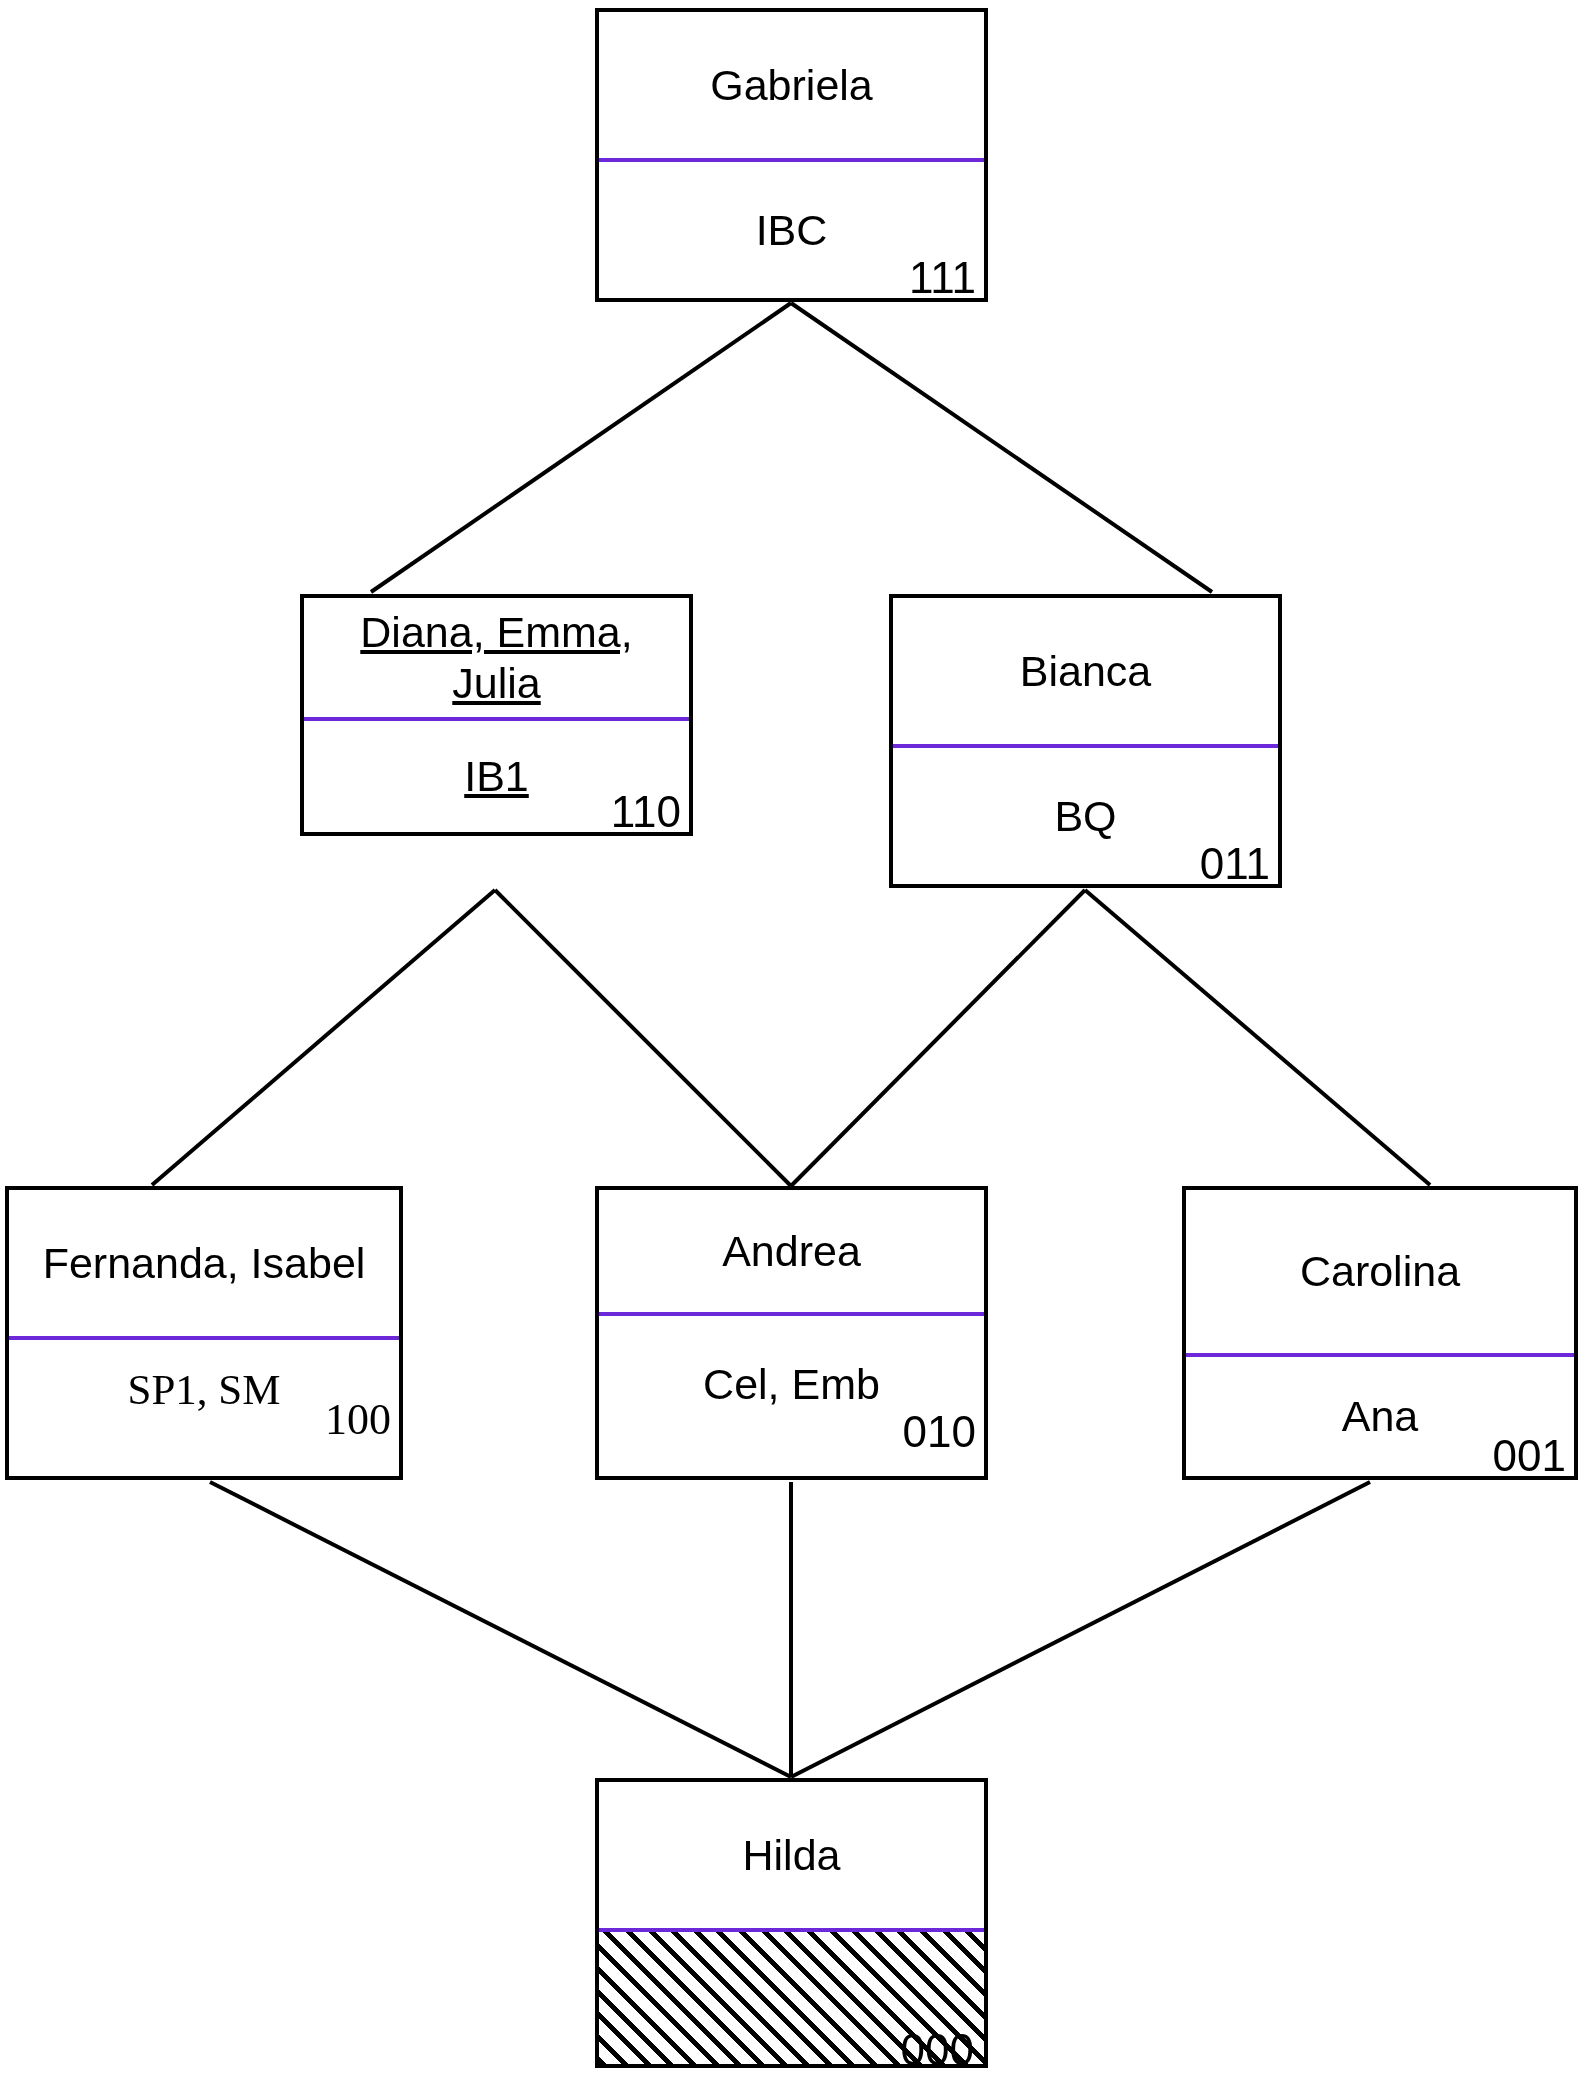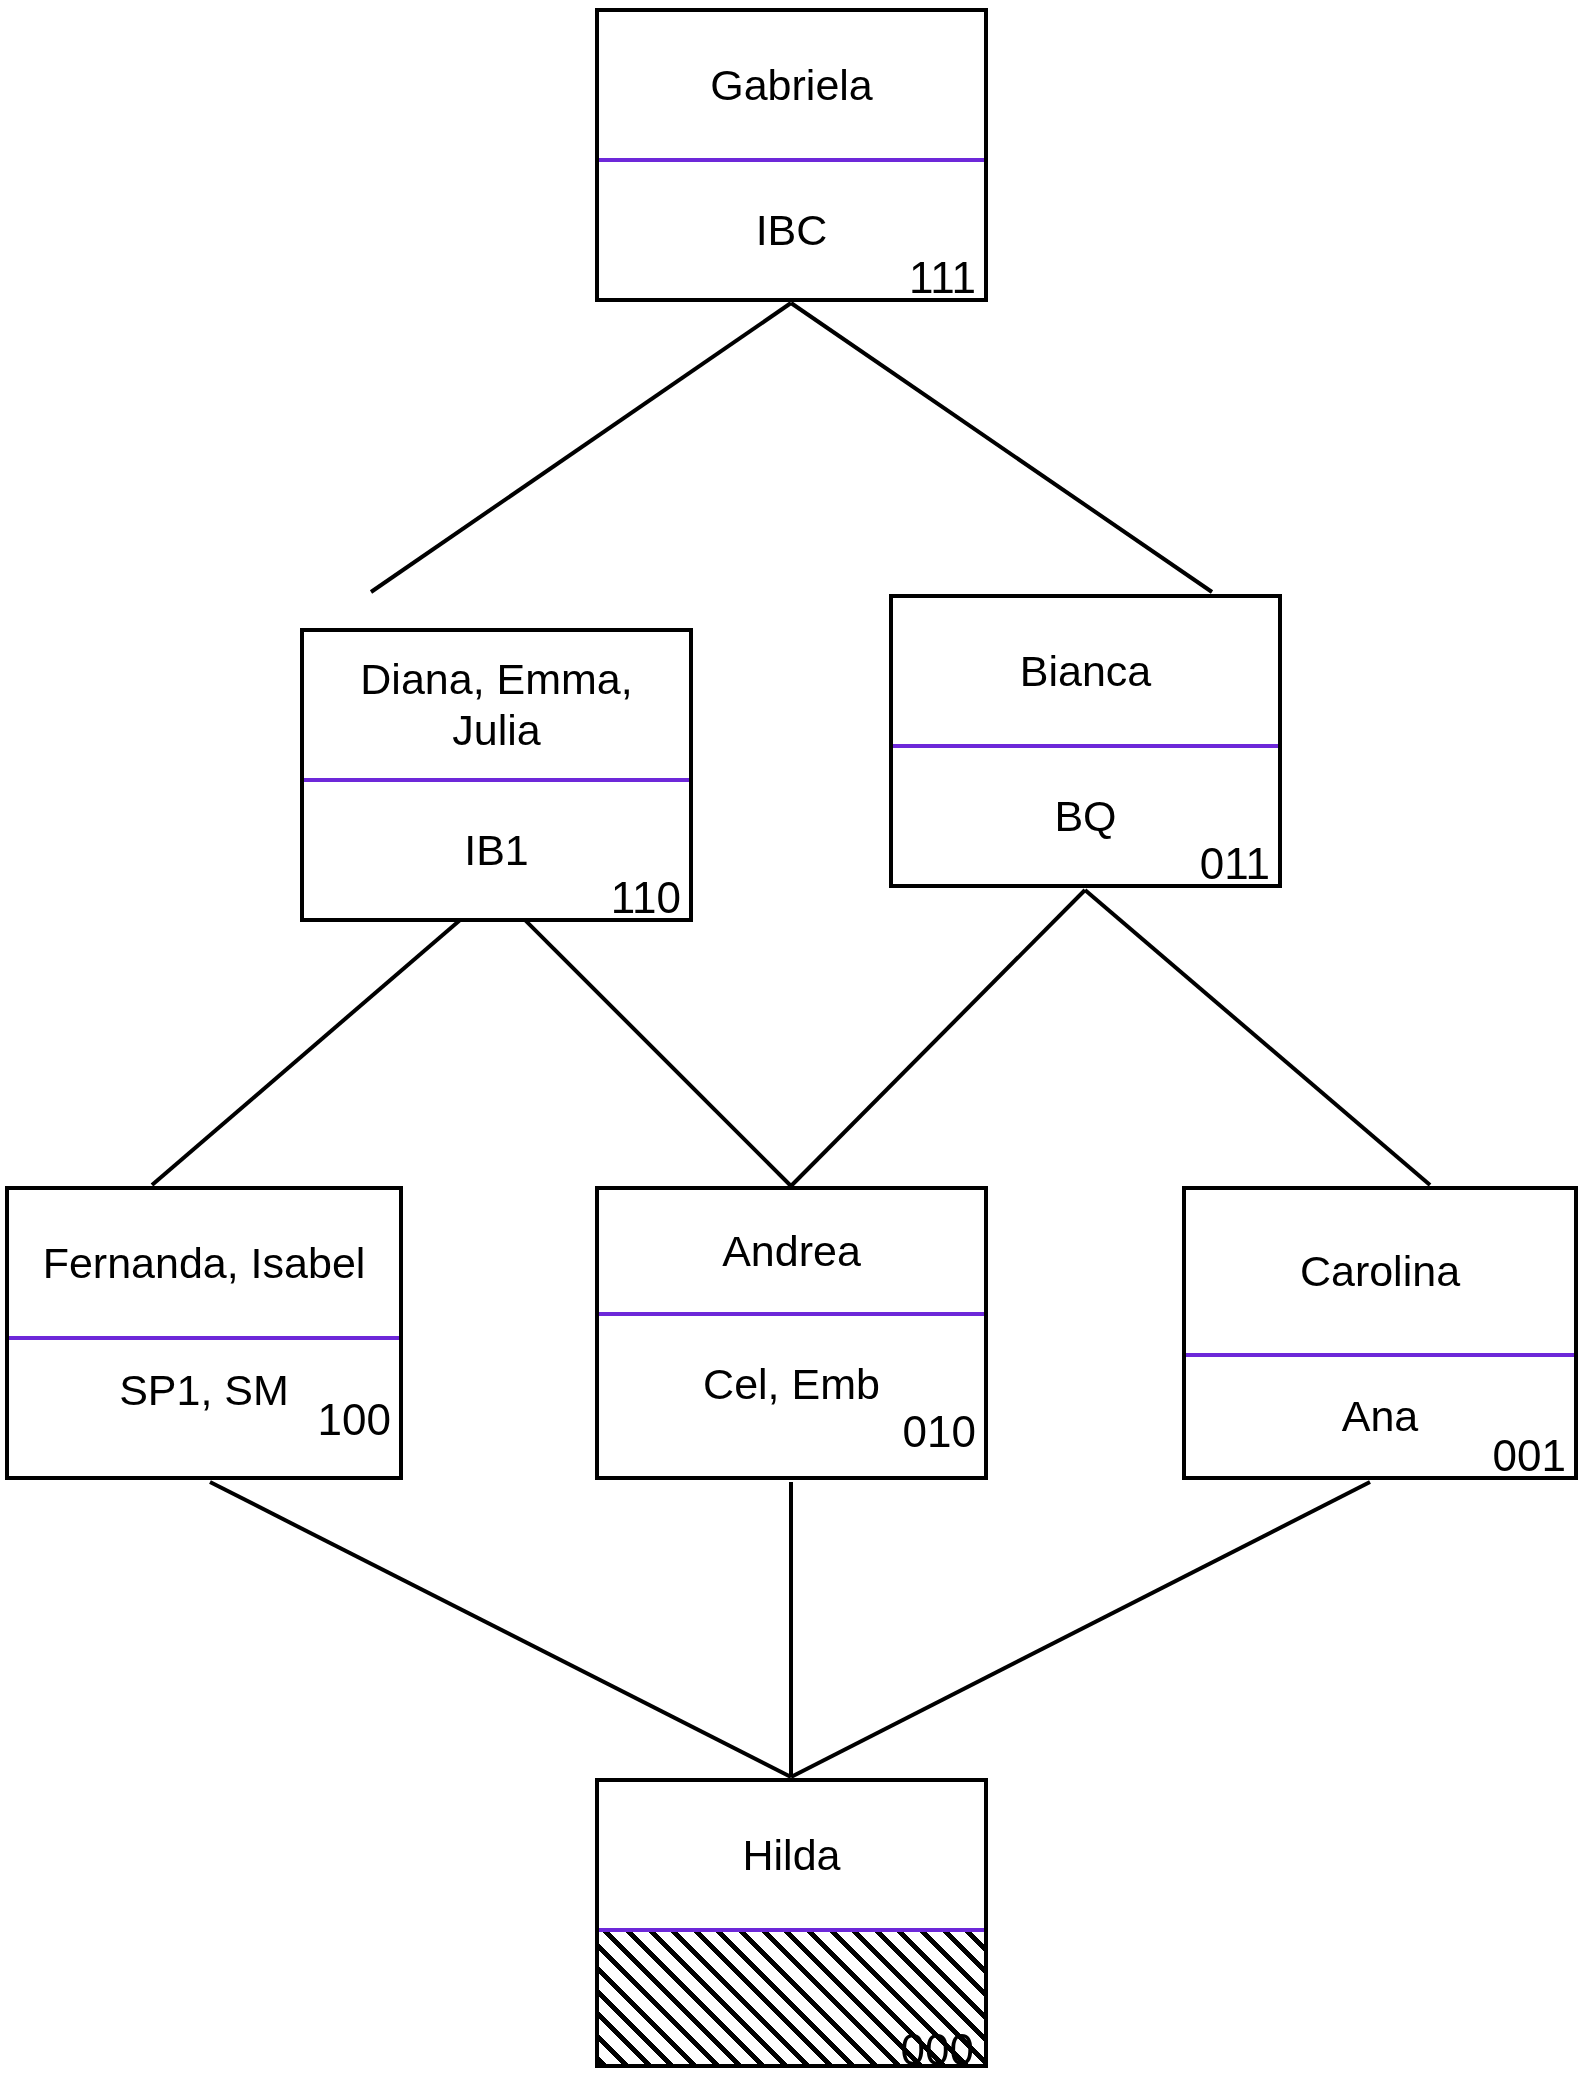--- a/index.html
+++ b/index.html
@@ -95,37 +95,37 @@
       <line x1="1370" y1="1482" x2="791" y2="1777" stroke="#000000" stroke-width="4"></line>
     </svg>
   <div id="node-layer">
       <div class="node" style="left: 595px; top: 8px; width: 393px; height: 294px;">
         <div class="node-top" style="height: 150px;">Gabriela</div>
         <div class="node-bottom" style="height: 136px;">
           <span>IBC</span>
           <span class="code">111</span>
         </div>
       </div>
-      <div class="node" style="left: 300px; top: 628px; width: 393px; height: 294px;">
+      <div class="node" style="left: 300px; top: 594px; width: 393px; height: 242px; text-decoration: underline;">
         <div class="node-top" style="height: 150px;">Diana, Emma, Julia</div>
         <div class="node-bottom" style="height: 136px;">
           <span>IB1</span>
           <span class="code">110</span>
         </div>
       </div>
       <div class="node" style="left: 889px; top: 594px; width: 393px; height: 294px;">
         <div class="node-top" style="height: 150px;">Bianca</div>
         <div class="node-bottom" style="height: 136px;">
           <span>BQ</span>
           <span class="code">011</span>
         </div>
       </div>
       <div class="node" style="left: 5px; top: 1186px; width: 398px; height: 294px;">
         <div class="node-top" style="height: 150px;">Fernanda, Isabel</div>
-        <div class="node-bottom" style="height: 100px;">
+        <div class="node-bottom" style="height: 100px; font-family: Liberation Serif, serif;">
           <span>SP1, SM</span>
           <span class="code">100</span>
         </div>
       </div>
       <div class="node" style="left: 595px; top: 1186px; width: 393px; height: 294px;">
         <div class="node-top" style="height: 126px;">Andrea</div>
         <div class="node-bottom" style="height: 136px;">
           <span>Cel, Emb</span>
           <span class="code">010</span>
         </div>

